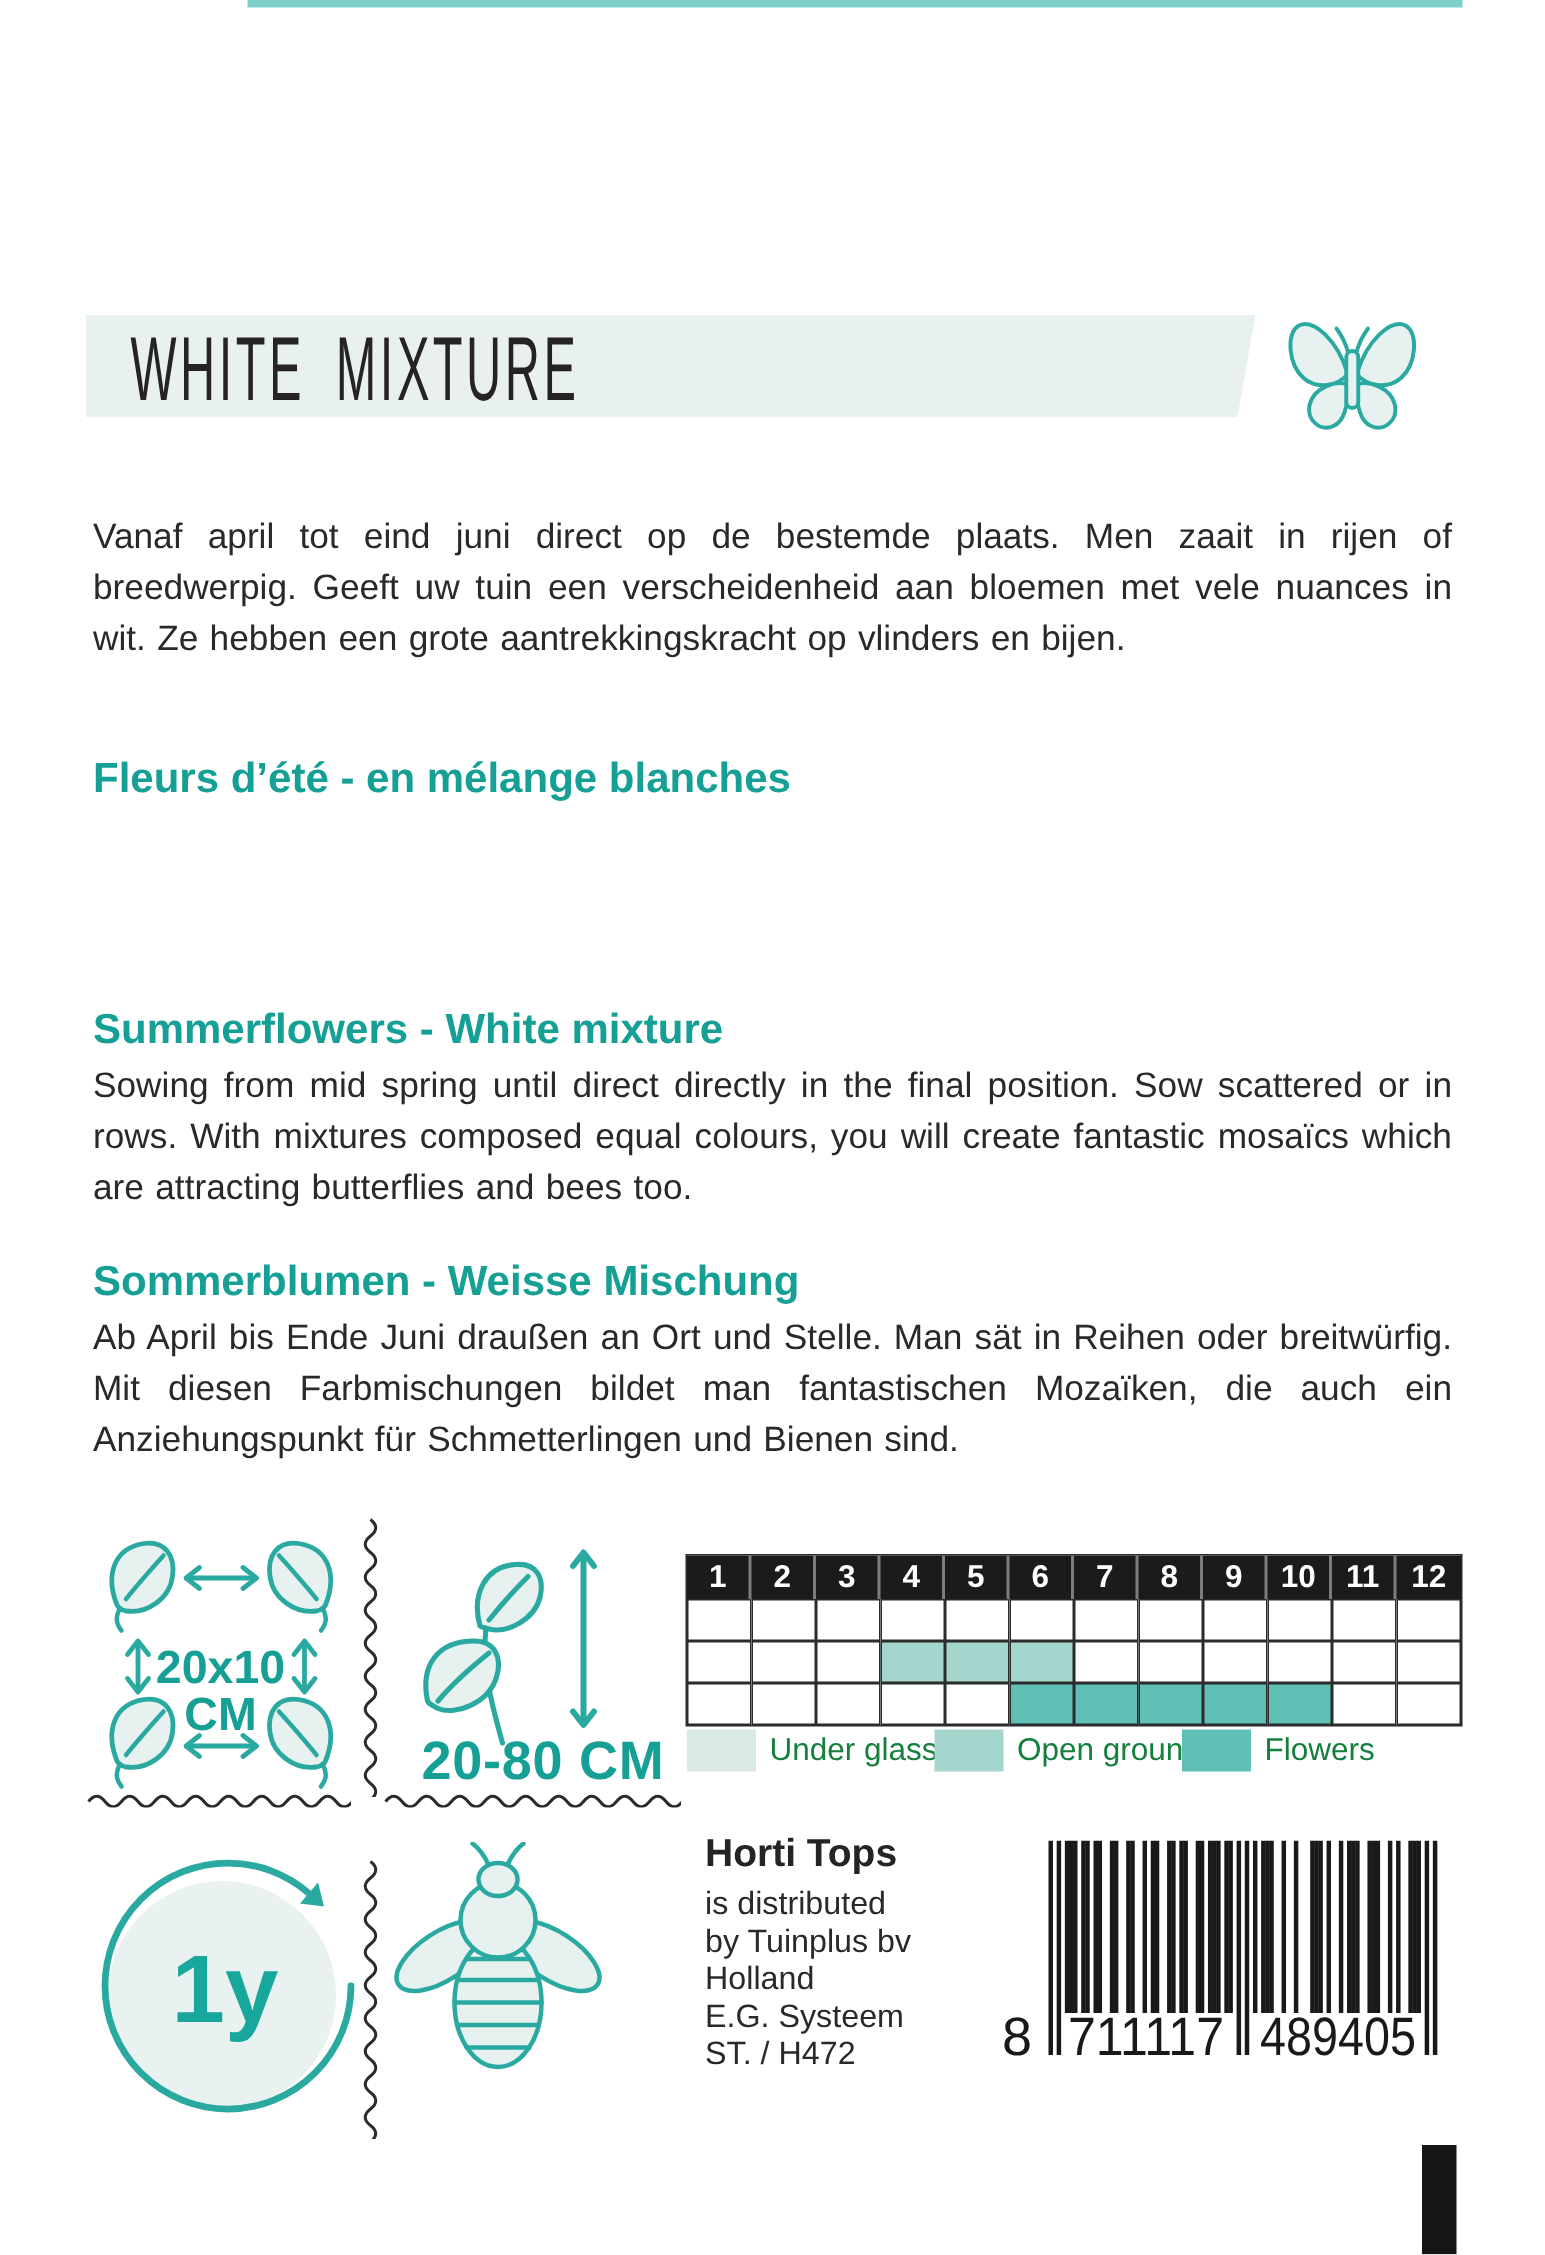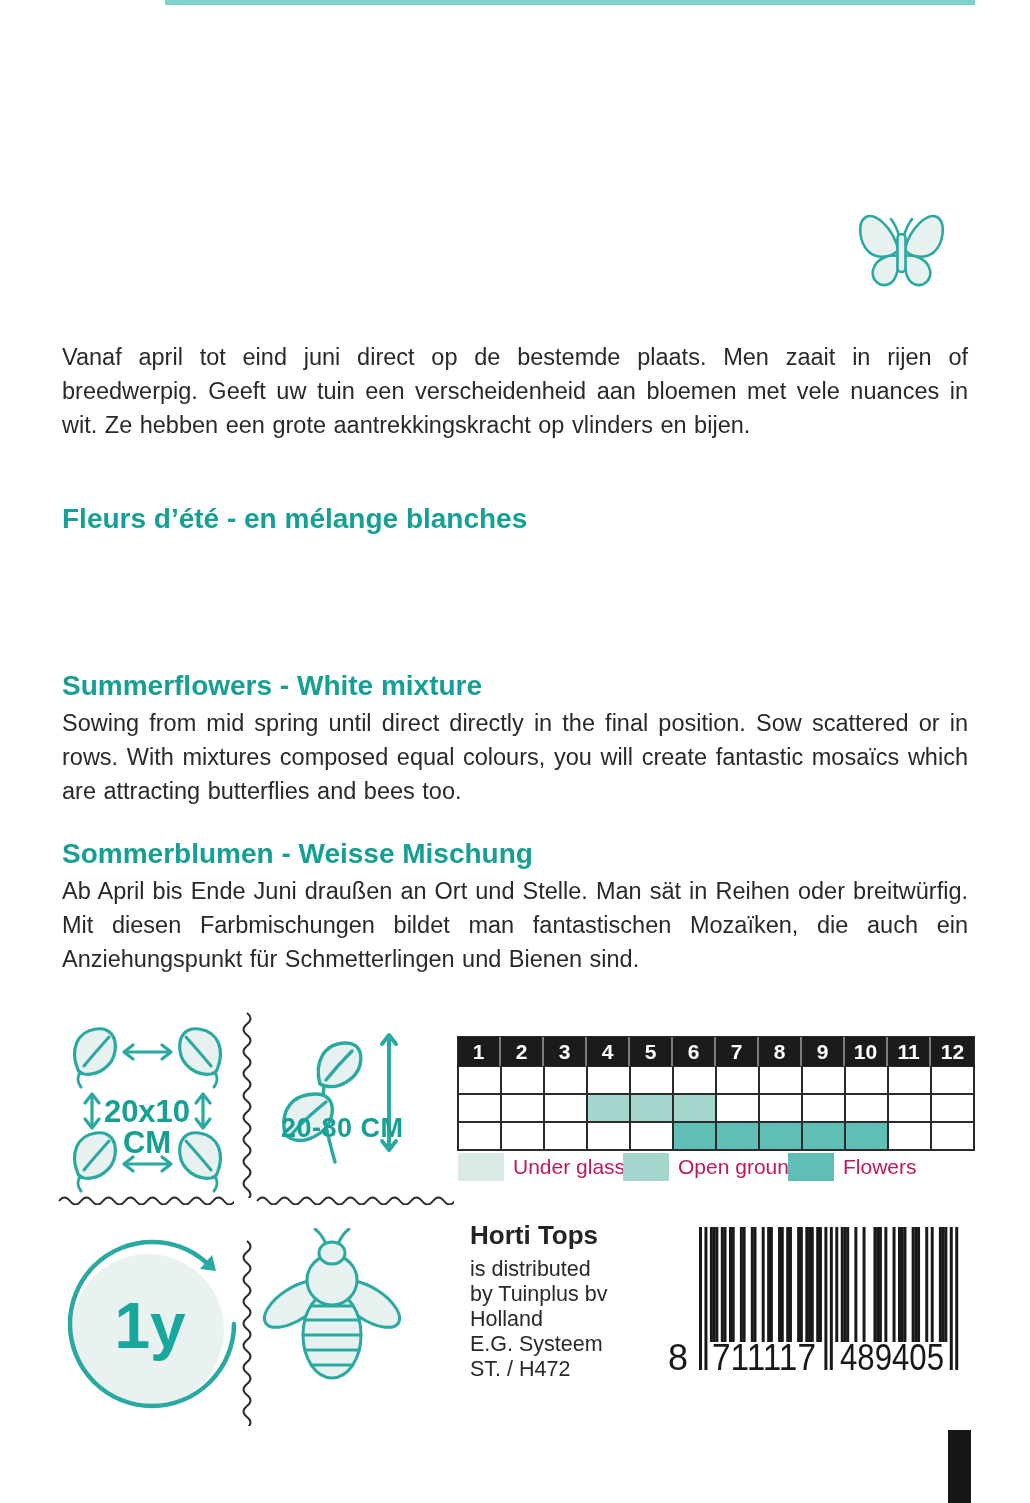--- a/index.html
+++ b/index.html
@@ -15,54 +15,57 @@
           transform:scale(0.58,1.08);transform-origin:left center;font-weight:400;}
 
   .butterfly{position:absolute;left:856px;top:200px;}
 
   .heading{position:absolute;left:62px;margin:0;font-size:28px;font-weight:bold;color:#16a095;}
   .body-text{position:absolute;left:62px;margin:0;width:906px;font-size:23.5px;line-height:34px;
           color:#2b2927;text-align:justify;word-spacing:1px;}
 
   .icon-spacing{position:absolute;left:60px;top:1022px;}
   .icon-height{position:absolute;left:268px;top:1022px;}
-  .height-label{position:absolute;left:281px;top:1113px;font-size:27px;font-weight:bold;
+  .height-label{position:absolute;left:281px;top:1153px;font-size:36px;font-weight:bold;
           color:#16a095;letter-spacing:0.5px;}
   .icon-cycle{position:absolute;left:60px;top:1232px;}
   .icon-bee{position:absolute;left:262px;top:1228px;}
   .wavy{position:absolute;}
 
   .calendar{position:absolute;left:457px;top:1036px;width:516px;border:1px solid #2b2b2b;box-sizing:content-box;}
   .cal-head{display:grid;grid-template-columns:repeat(12,1fr);background:#1d1b1a;height:29px;}
   .cal-head-cell{color:#fff;font-size:21px;font-weight:bold;text-align:center;line-height:29px;
           border-right:2px solid #7d7d7d;box-sizing:border-box;}
   .cal-head-cell:last-child{border-right:none;border-radius:10px;}
   .cal-row{display:grid;grid-template-columns:repeat(12,1fr);height:28px;}
   .cal-cell{border:1px solid #2b2b2b;box-sizing:border-box;background:#fff;}
 
   .legend-item{position:absolute;top:1153px;display:flex;align-items:center;}
   .swatch{width:46px;height:28px;display:inline-block;}
-  .legend-label{margin-left:9px;font-size:21px;color:#be185d;}
+  .legend-label{margin-left:9px;font-size:21px;color:#15803d;}
 
   .distributor{position:absolute;left:470px;top:1220px;}
   .distributor-name{font-size:26px;font-weight:bold;margin:0 0 6px 0;color:#262422;}
   .distributor-line{font-size:21.5px;line-height:25px;margin:0;}
 
   .barcode{position:absolute;left:662px;top:1227px;}
   .barcode text{font-family:"Liberation Sans",sans-serif;fill:#1b1918;}
 
   .corner-bar{position:absolute;left:948px;top:1430px;width:23px;height:73px;background:#161616;}
 </style>
 </head>
 <body>
 
 <div class="page">
 
   <div class="top-line"></div>
 
+  <div class="banner">
+    <div class="banner-title">WHITE MIXTURE</div>
+  </div>
 
   <svg class="butterfly" width="90" height="94" viewBox="0 0 90 94">
     <g fill="#e7f2f0" stroke="#2aa9a1" stroke-width="2.6" stroke-linecap="round" stroke-linejoin="round">
       <path d="M42 48 C36 28 20 12 10 17 C1 22 3 43 13 52 C22 60 36 57 42 50 Z"></path>
       <path d="M49 48 C55 28 71 12 81 17 C90 22 88 43 78 52 C69 60 55 57 49 50 Z"></path>
       <path d="M42 56 C34 54 20 58 17 70 C15 80 24 88 33 84 C40 81 43 70 42 58 Z"></path>
       <path d="M49 56 C57 54 71 58 74 70 C76 80 67 88 58 84 C51 81 48 70 49 58 Z"></path>
       <path fill="none" d="M43 36 C41 28 38 23 35 19"></path>
       <path fill="none" d="M48 36 C50 28 53 23 56 19"></path>
       <rect x="41.5" y="34" width="8" height="38" rx="4"></rect>

